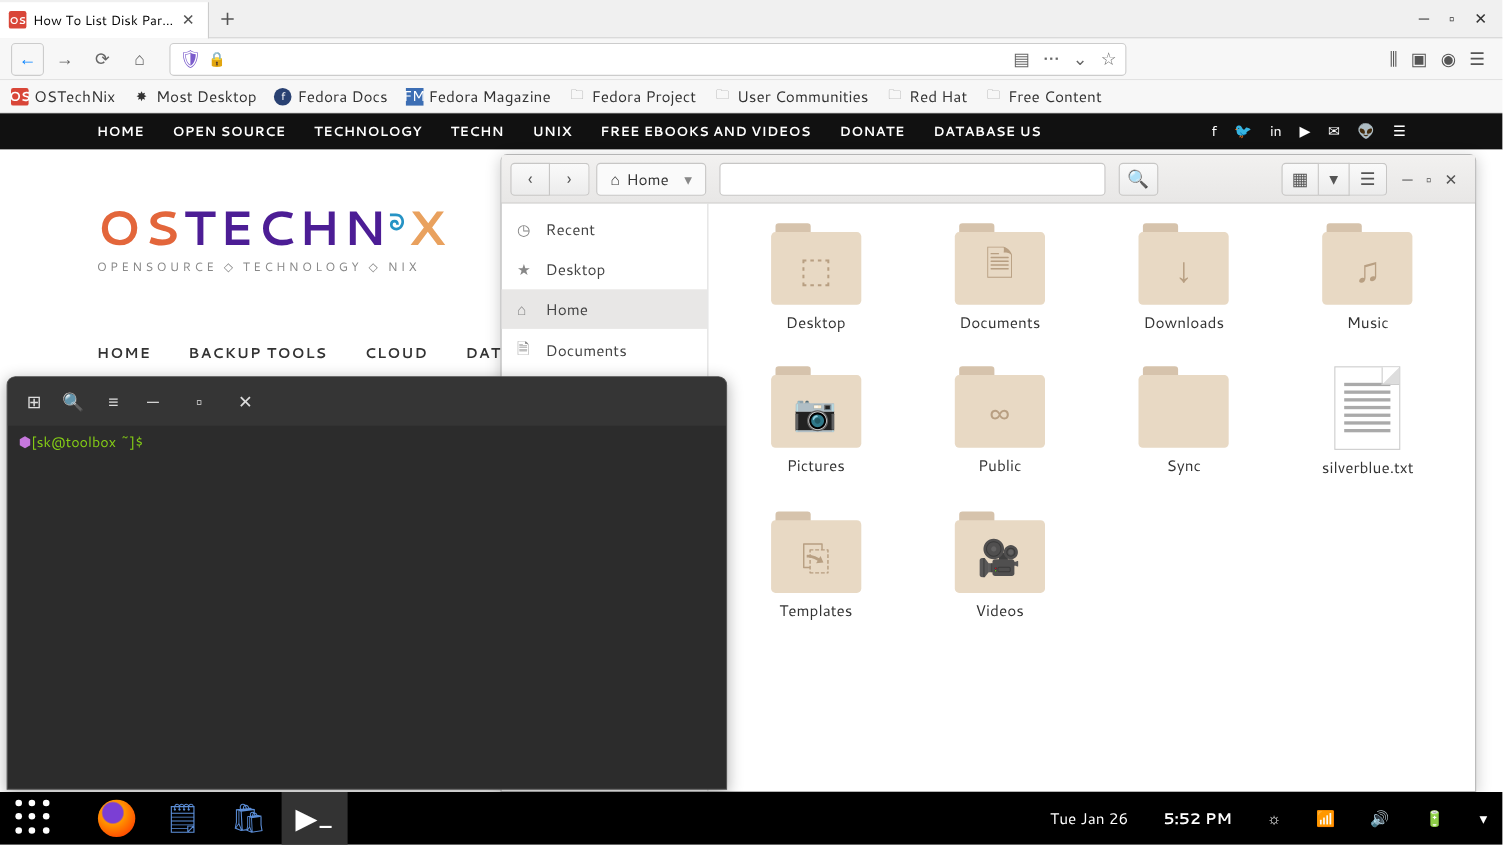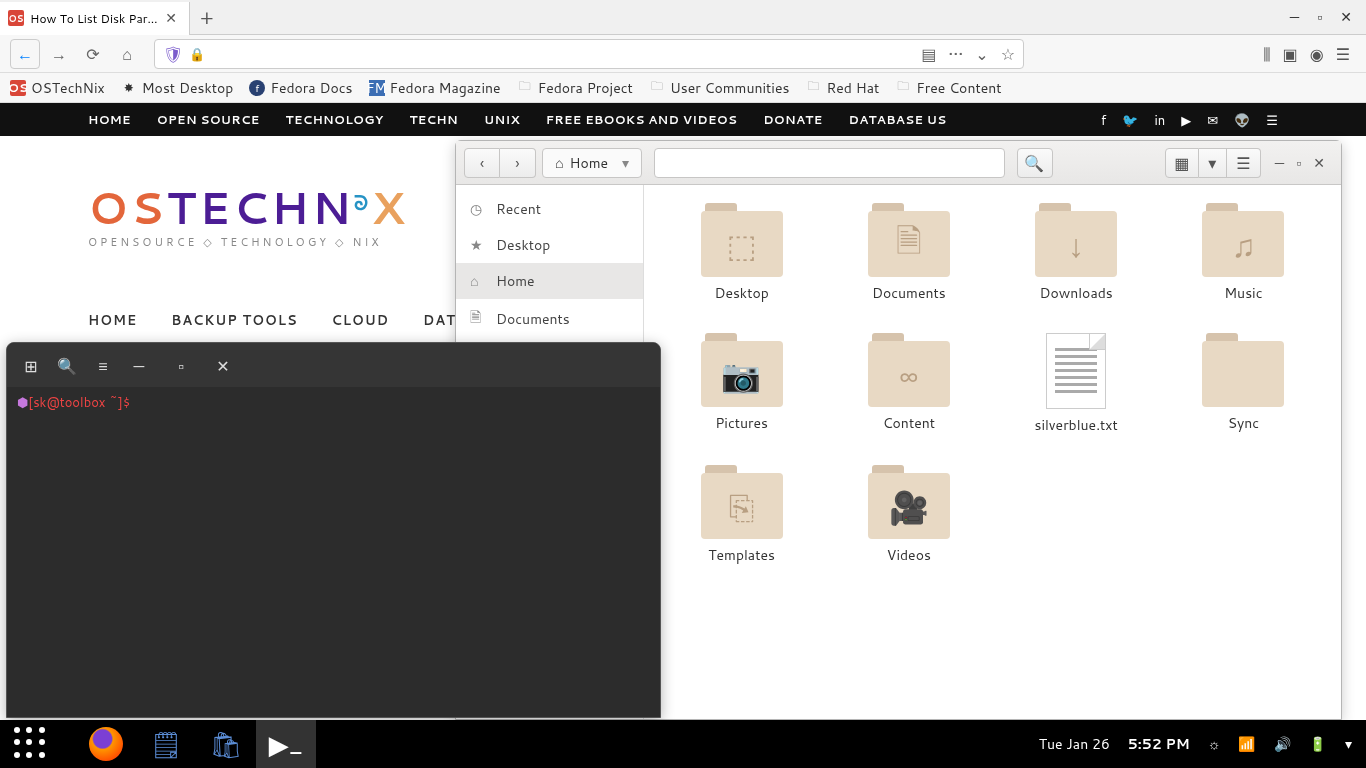--- a/index.html
+++ b/index.html
@@ -75,29 +75,29 @@
 .txtline{height:3px;background:#aaa}
 .filelabel{font-size:14px;color:#333;text-align:right}
 
 .termwin{position:absolute;left:6px;top:342px;width:655px;height:376px;background:#2c2c2c;border:1px solid #555;border-radius:8px 8px 0 0;overflow:hidden;box-shadow:0 3px 14px rgba(0,0,0,.3)}
 .termtitle{height:44px;background:#353535;display:flex;align-items:center;padding:0 6px;color:#ddd}
 .termtitle .tb{width:36px;height:32px;border-radius:4px;display:flex;align-items:center;justify-content:center;cursor:pointer;font-size:16px}
 .termtitle .tc{flex:1;text-align:center;font-size:14px;font-weight:600;color:#eee}
 .termtitle .tctrl{display:flex;gap:6px}
 .termbody{padding:6px 10px;font-family:"DejaVu Sans Mono",monospace;font-size:13px;color:#ddd}
 .termbody .hex{color:#c678dd}
-.termbody .prompt{color:#ef4444}
+.termbody .prompt{color:#84cc16}
 
 .taskbar{position:absolute;bottom:0;left:0;right:0;height:48px;background:#000;display:flex;align-items:center;padding:0 14px;color:#fff}
 .apps{width:34px;height:34px;display:grid;grid-template-columns:repeat(3,1fr);gap:3px;cursor:pointer;margin-right:28px}
 .apps div{width:6px;height:6px;background:#fff;border-radius:50%}
 .task{width:60px;height:48px;display:flex;align-items:center;justify-content:center;cursor:pointer;font-size:26px}
 .task.active{background:#333}
 .ffox{background:radial-gradient(circle at 40% 35%,#7b3fd4 30%,#ff9500 35%,#ff4e00 75%);width:34px;height:34px;border-radius:50%}
-.taskright{margin-left:auto;display:flex;align-items:center;gap:18px;font-size:14px}
+.taskright{margin-left:auto;display:flex;align-items:center;gap:32px;font-size:14px}
 .taskright .tr{cursor:pointer}
 </style>
 </head>
 <body>
 
 <div class="browserbar">
   <div class="tab">
     <div class="favicon">OS</div>
     <span class="tabtitle">How To List Disk Partition</span>
     <span class="tabclose">✕</span>
@@ -283,41 +283,41 @@
             <div class="foldertab"></div>
             <div class="folderbody">📷</div>
           </div>
           <span class="filelabel">Pictures</span>
         </div>
       <div class="fileitem">
           <div class="foldericon">
             <div class="foldertab"></div>
             <div class="folderbody">∞</div>
           </div>
-          <span class="filelabel">Content</span>
+          <span class="filelabel">Public</span>
+        </div>
+      <div class="fileitem">
+          <div class="foldericon">
+            <div class="foldertab"></div>
+            <div class="folderbody"></div>
+          </div>
+          <span class="filelabel">Sync</span>
         </div>
       <div class="fileitem">
           <div class="txticon">
             <div class="corner"></div>
             <div class="txtline"></div>
             <div class="txtline"></div>
             <div class="txtline"></div>
             <div class="txtline"></div>
             <div class="txtline"></div>
             <div class="txtline"></div>
             <div class="txtline"></div>
           </div>
           <span class="filelabel">silverblue.txt</span>
-        </div>
-      <div class="fileitem">
-          <div class="foldericon">
-            <div class="foldertab"></div>
-            <div class="folderbody"></div>
-          </div>
-          <span class="filelabel">Sync</span>
         </div>
       <div class="fileitem">
           <div class="foldericon">
             <div class="foldertab"></div>
             <div class="folderbody">⎘</div>
           </div>
           <span class="filelabel">Templates</span>
         </div>
       <div class="fileitem">
           <div class="foldericon">

